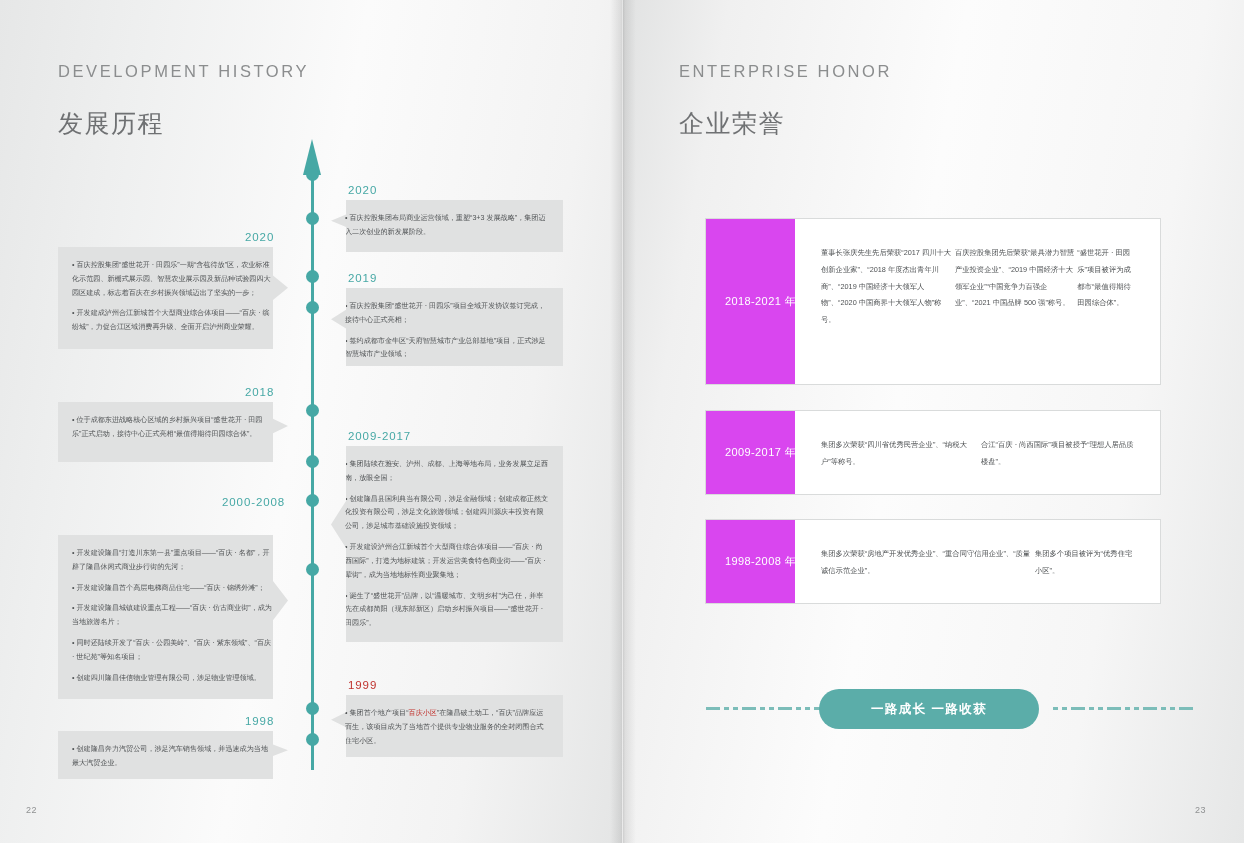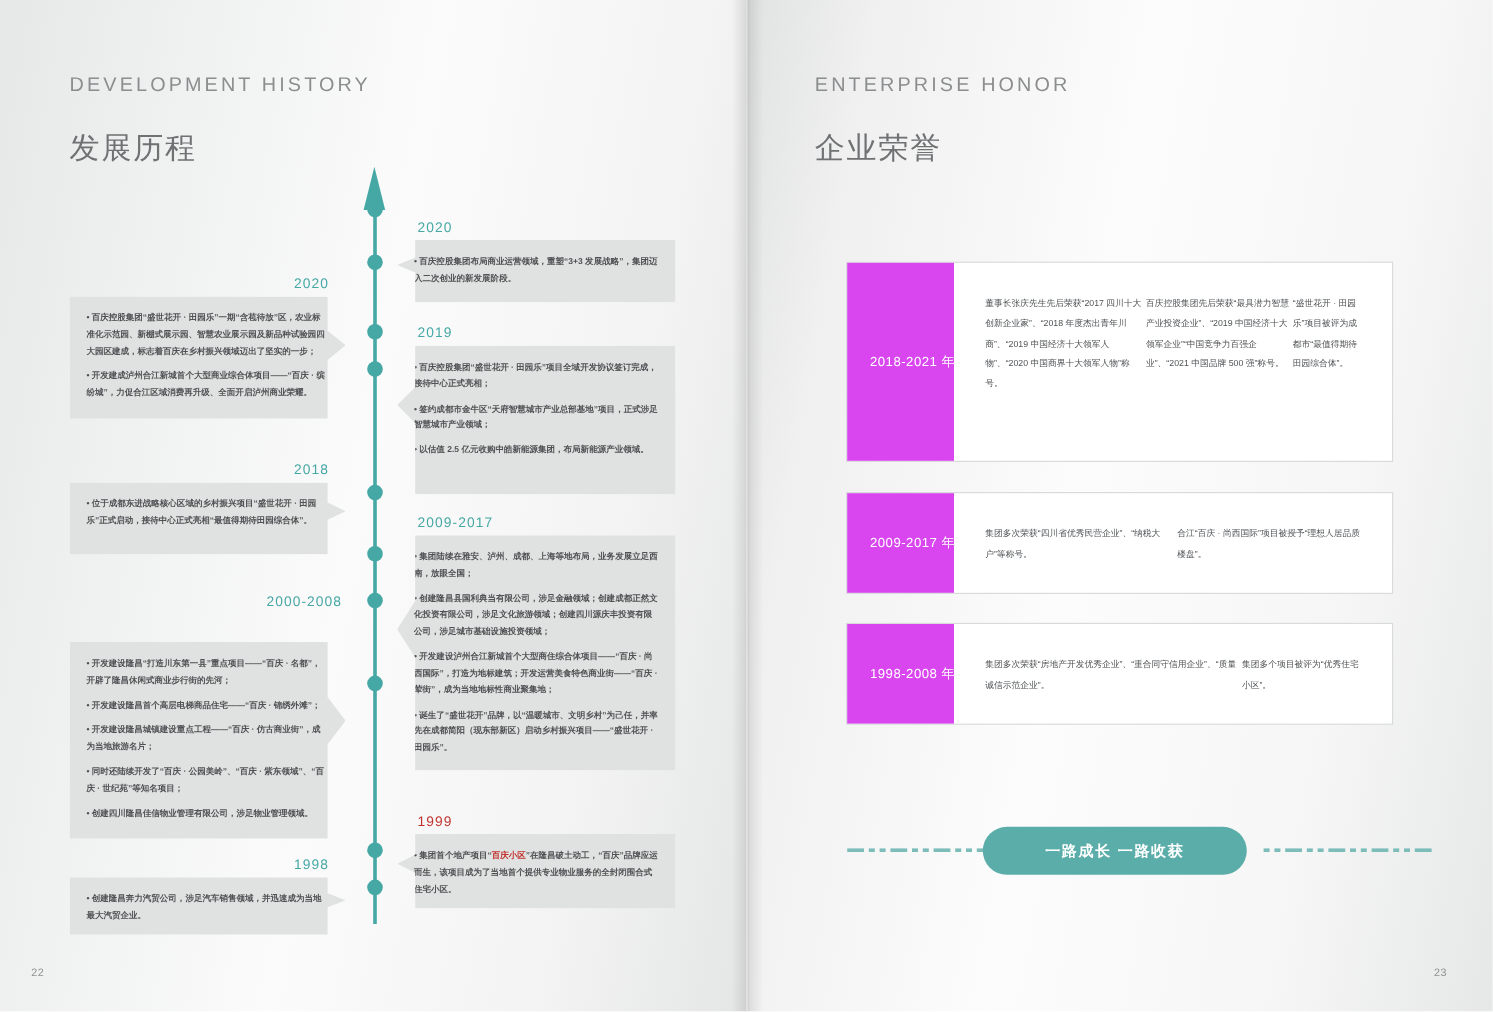--- a/index.html
+++ b/index.html
@@ -76,21 +76,20 @@
     white-space: nowrap;
   }
   .tl-year.red { color: #c0332e; }
 
   .tl-card {
     position: absolute;
     background: #e0e1e1;
     color: #4f5254;
     font-size: 7.1px;
     line-height: 1.95;
-    font-weight: bold;
   }
   .tl-card .inner { padding: 12px 14px 12px 14px; }
   .tl-card p { margin: 0 0 7px 0; text-indent: 0; }
   .tl-card p:last-child { margin-bottom: 0; }
   .tl-card em { font-style: normal; color: #c0332e; }
 
   
   .tl-card.left  { clip-path: polygon(0 0, calc(100% - 15px) 0, calc(100% - 15px) 28%, 100% 40%,
                                       calc(100% - 15px) 52%, calc(100% - 15px) 100%, 0 100%); }
   
@@ -180,21 +179,21 @@
 
     <div class="tl-year" style="left:245px; top:231px">2020</div>
     <div class="tl-card left" style="left:58px; top:247px; width:230px; height:102px">
       <div class="inner">
         <p>• 百庆控股集团“盛世花开 · 田园乐”一期“含苞待放”区，农业标准化示范园、新棚式展示园、智慧农业展示园及新品种试验园四大园区建成，标志着百庆在乡村振兴领域迈出了坚实的一步；</p>
         <p>• 开发建成泸州合江新城首个大型商业综合体项目——“百庆 · 缤纷城”，力促合江区域消费再升级、全面开启泸州商业荣耀。</p>
       </div>
     </div>
 
     <div class="tl-year" style="left:348px; top:272px">2019</div>
-    <div class="tl-card right" style="left:331px; top:288px; width:232px; height:124px">
+    <div class="tl-card right" style="left:331px; top:288px; width:232px; height:78px">
       <div class="inner">
         <p>• 百庆控股集团“盛世花开 · 田园乐”项目全域开发协议签订完成，接待中心正式亮相；</p>
         <p>• 签约成都市金牛区“天府智慧城市产业总部基地”项目，正式涉足智慧城市产业领域；</p>
         <p>• 以估值 2.5 亿元收购中皓新能源集团，布局新能源产业领域。</p>
       </div>
     </div>
 
     <div class="tl-year" style="left:245px; top:386px">2018</div>
     <div class="tl-card left" style="left:58px; top:402px; width:230px; height:60px">
       <div class="inner">

